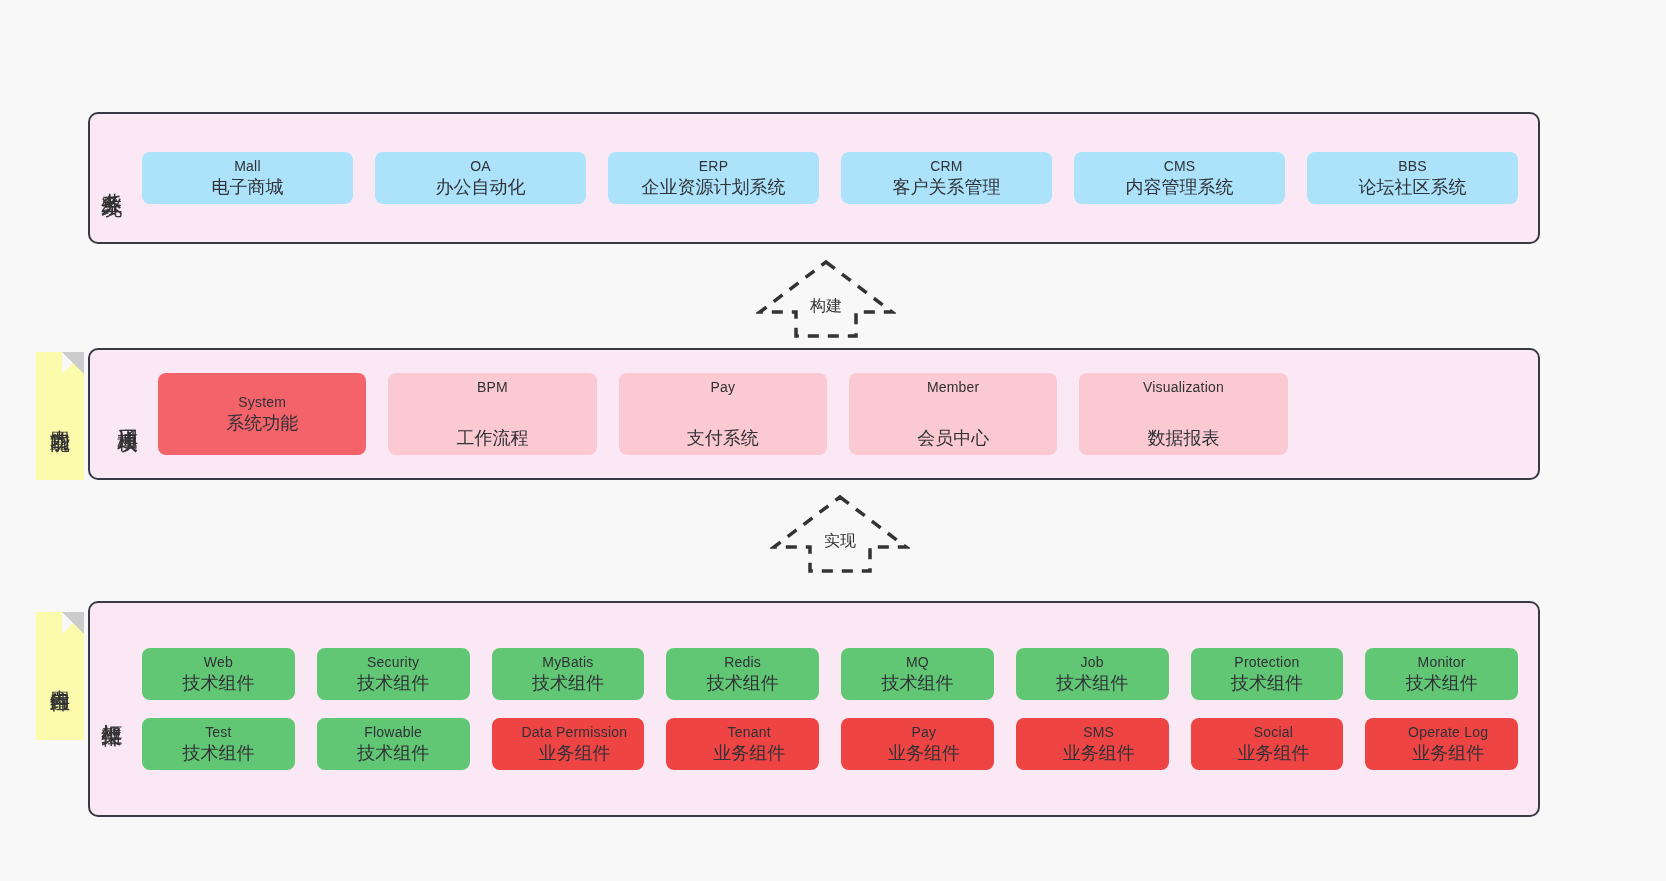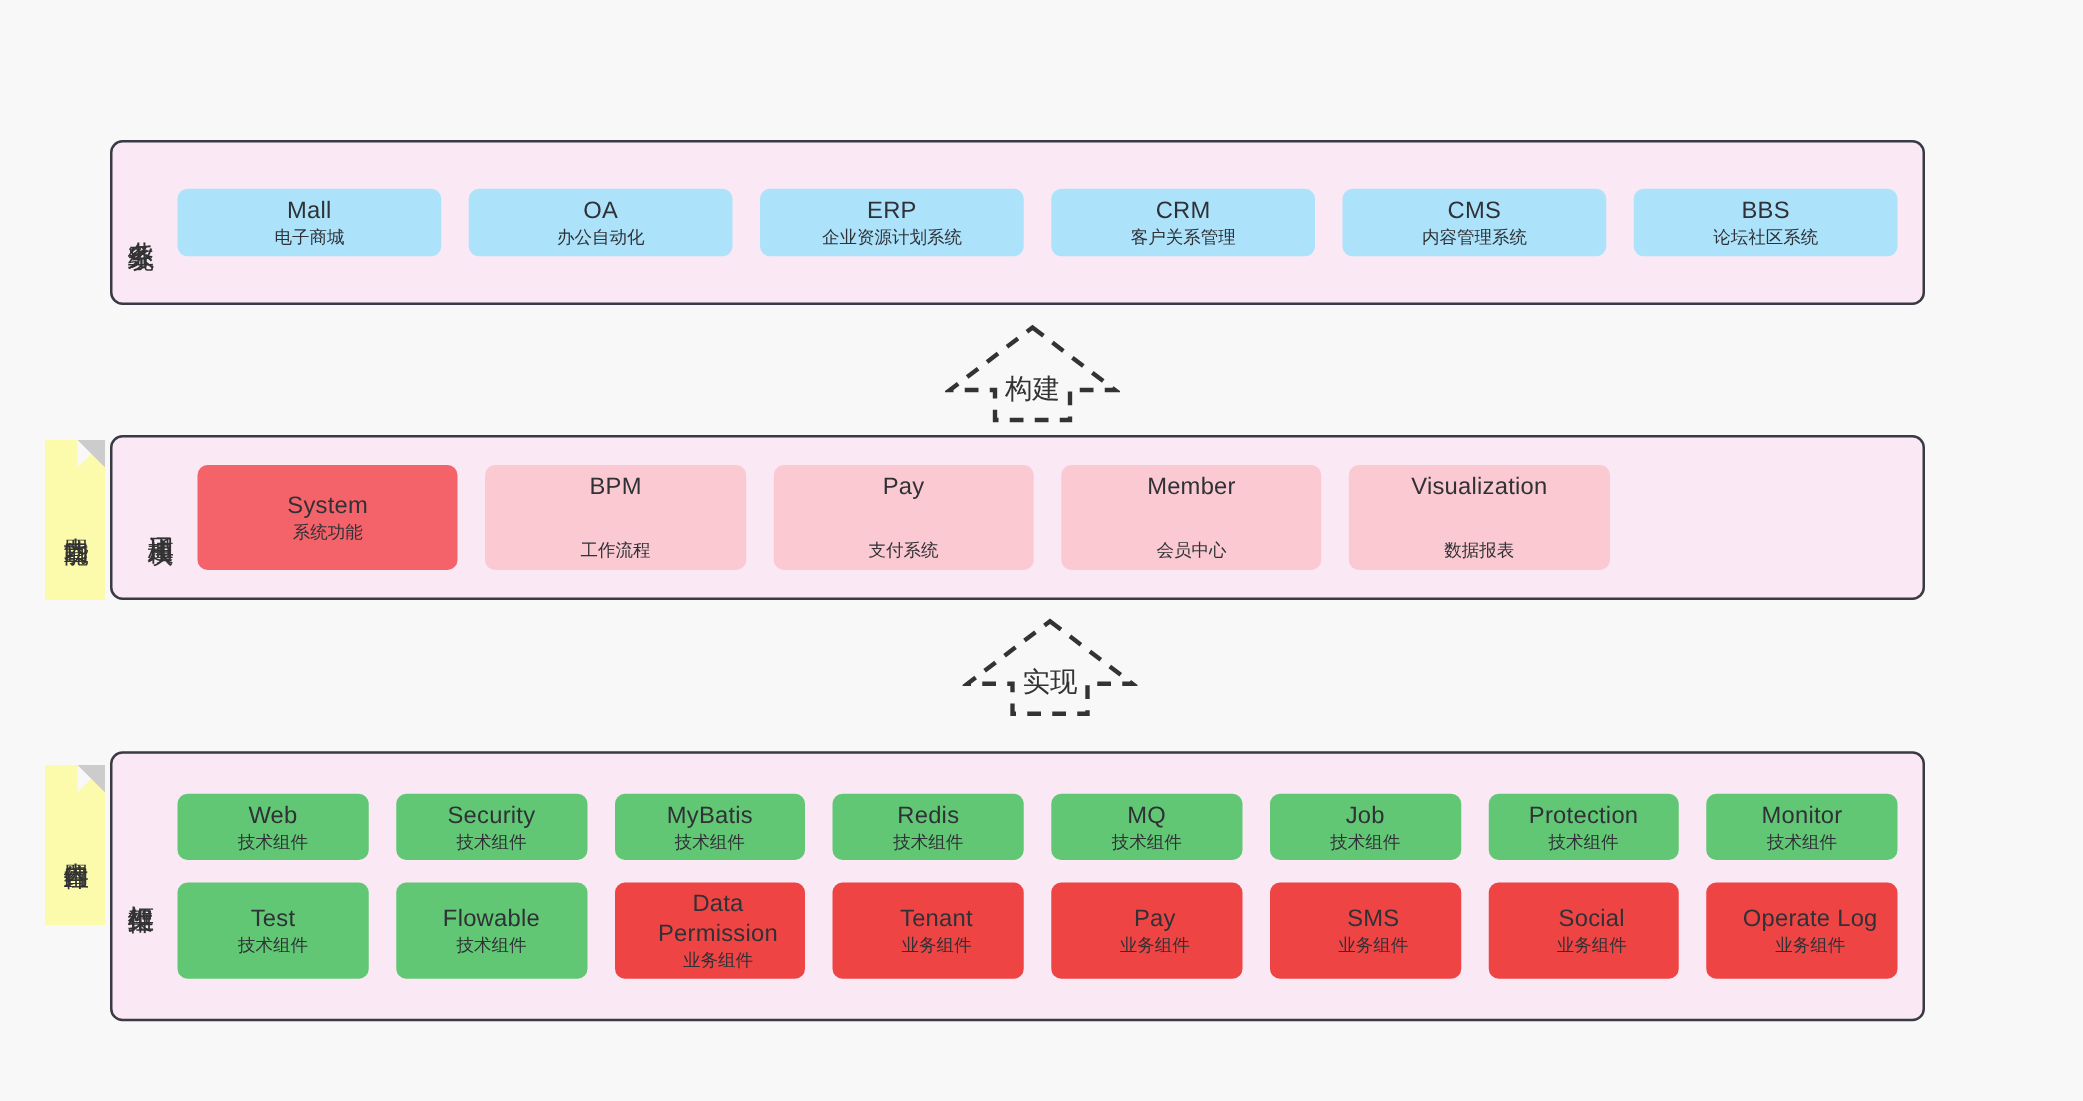--- a/index.html
+++ b/index.html
@@ -68,25 +68,25 @@
     display: flex;
     flex-direction: column;
     align-items: center;
     justify-content: center;
     text-align: center;
     color: #2f3136;
     padding: 6px 4px;
     line-height: 1.25;
   }
   .node .n-en {
-    font-size: 19px;
+    font-size: 14px;
     letter-spacing: 0.2px;
   }
   .node .n-cn {
-    font-size: 14px;
+    font-size: 18px;
   }
 
   
   .c-blue       { background: #ace3fb; }
   .c-red        { background: #f4636a; }
   .c-pink       { background: #fbc9d2; gap: 30px; }
   .c-green      { background: #62c775; }
   .c-lightgreen { background: #ef4444; padding-left: 17px; }
 
   
@@ -129,21 +129,21 @@
   
   .arrow {
     position: absolute;
   }
   .arrow svg { display: block; }
   .arrow .a-label {
     position: absolute;
     left: 0;
     width: 100%;
     text-align: center;
-    font-size: 22px;
+    font-size: 16px;
     color: #333333;
     user-select: none;
     pointer-events: none;
   }
 </style>
 </head>
 <body>
 
 <div id="canvas">
 

